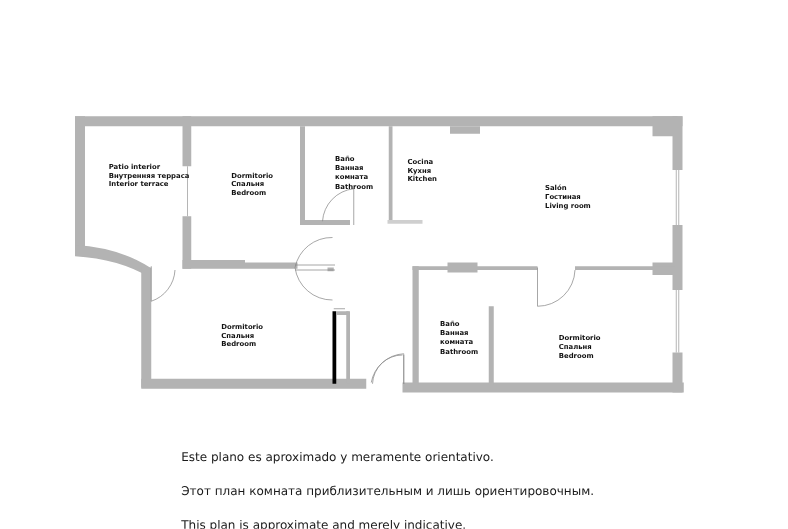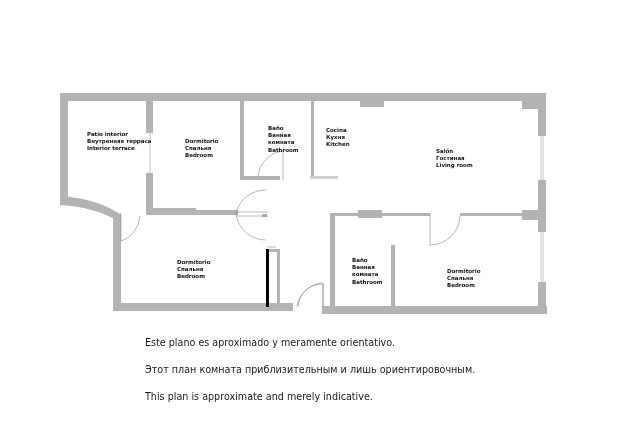--- a/index.html
+++ b/index.html
@@ -1,20 +1,20 @@
 <!DOCTYPE html>
 <html><head>
   <meta charset="utf-8">
   <style>
     html, body { margin: 0; padding: 0; background: #ffffff; }
     body { width: 630px; height: 423px; position: relative; overflow: hidden; font-family: "DejaVu Sans", sans-serif; }
     #plan { position: absolute; left: 0; top: 0; width: 630px; height: 423px; }
     .room-label { position: absolute; font-family: "DejaVu Sans", sans-serif; font-weight: bold; font-size: 5.5px; line-height: 7.2px; color: #111; white-space: nowrap; }
     .room-label div { display: block; }
-    .note { position: absolute; left: 145px; font-family: "DejaVu Sans", sans-serif; font-size: 9.6px; color: #1a1a1a; white-space: nowrap; }
+    .note { position: absolute; left: 145px; font-family: "DejaVu Sans", sans-serif; font-size: 9.6px; color: #1a1a1a; white-space: nowrap; margin-top: 24px; }
   </style>
 </head>
 <body>
 
 <svg id="plan" viewBox="0 0 630 423" xmlns="http://www.w3.org/2000/svg">
   <g fill="#b3b3b3" stroke="none">
 
     <rect x="60" y="93" width="486" height="8"></rect>
 
     <rect x="60" y="93" width="8" height="108"></rect>

